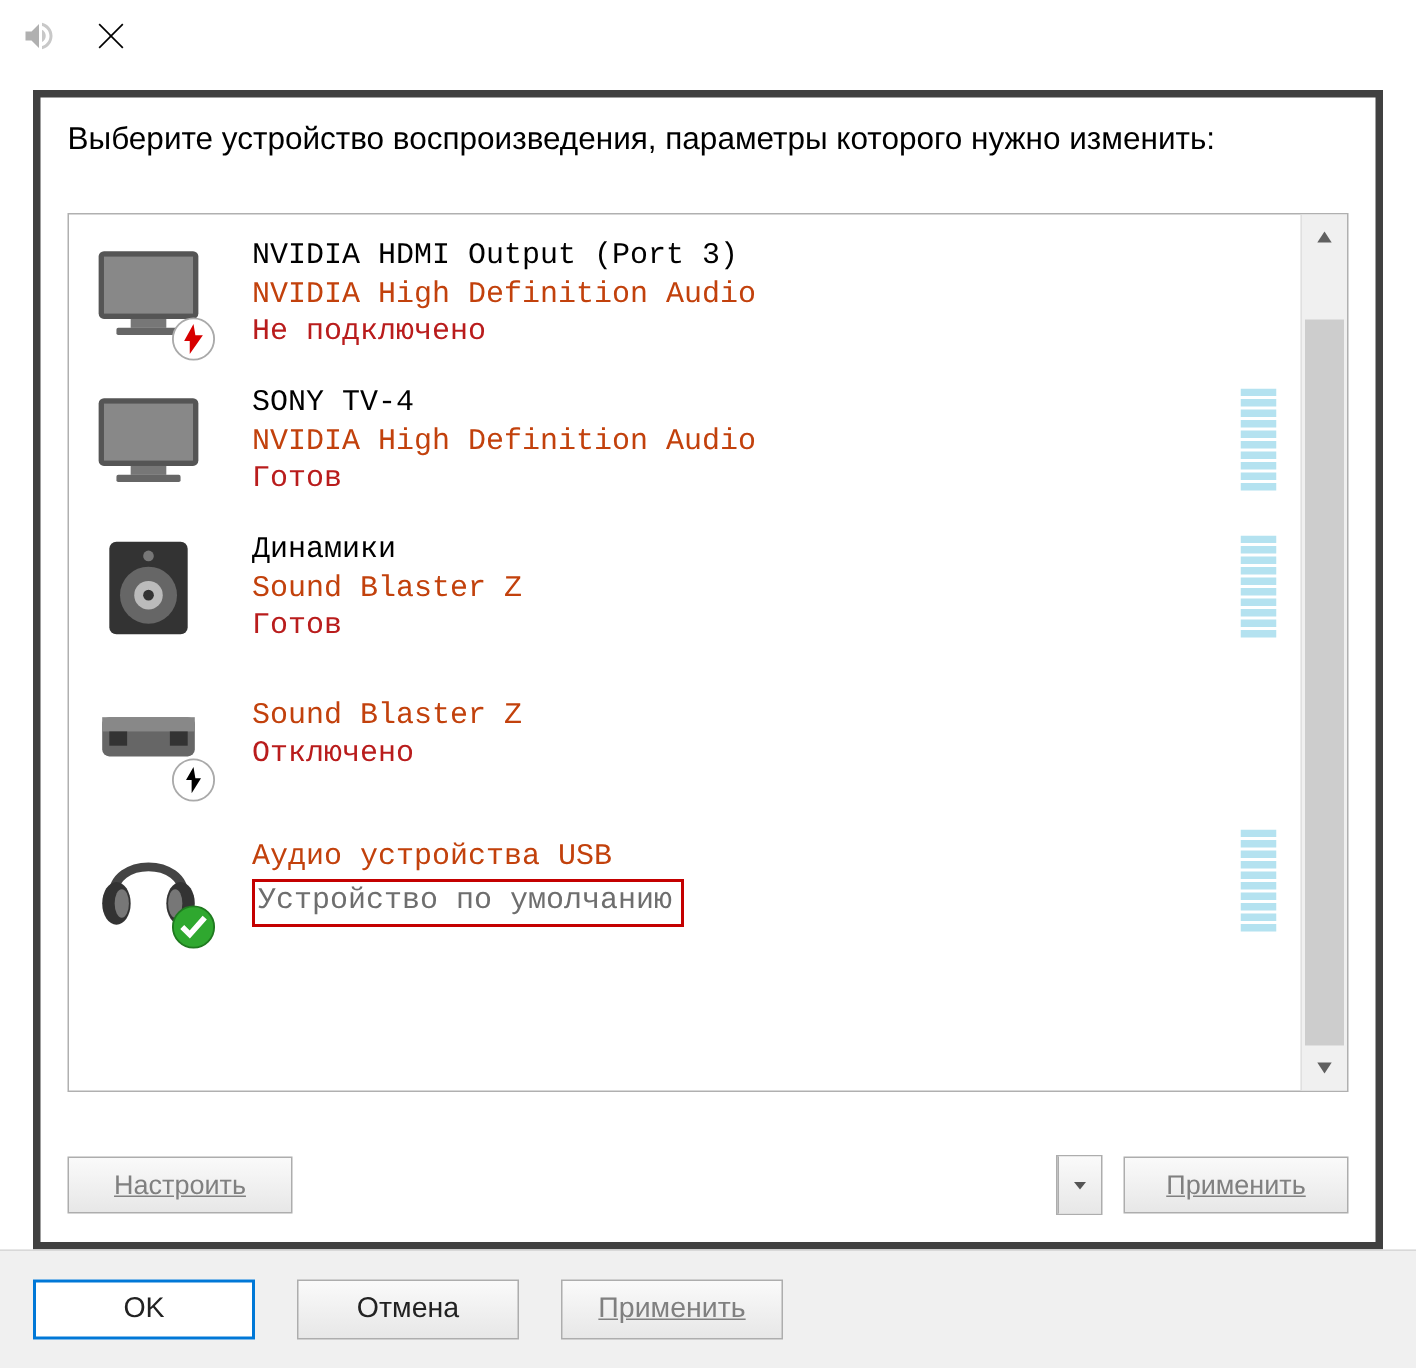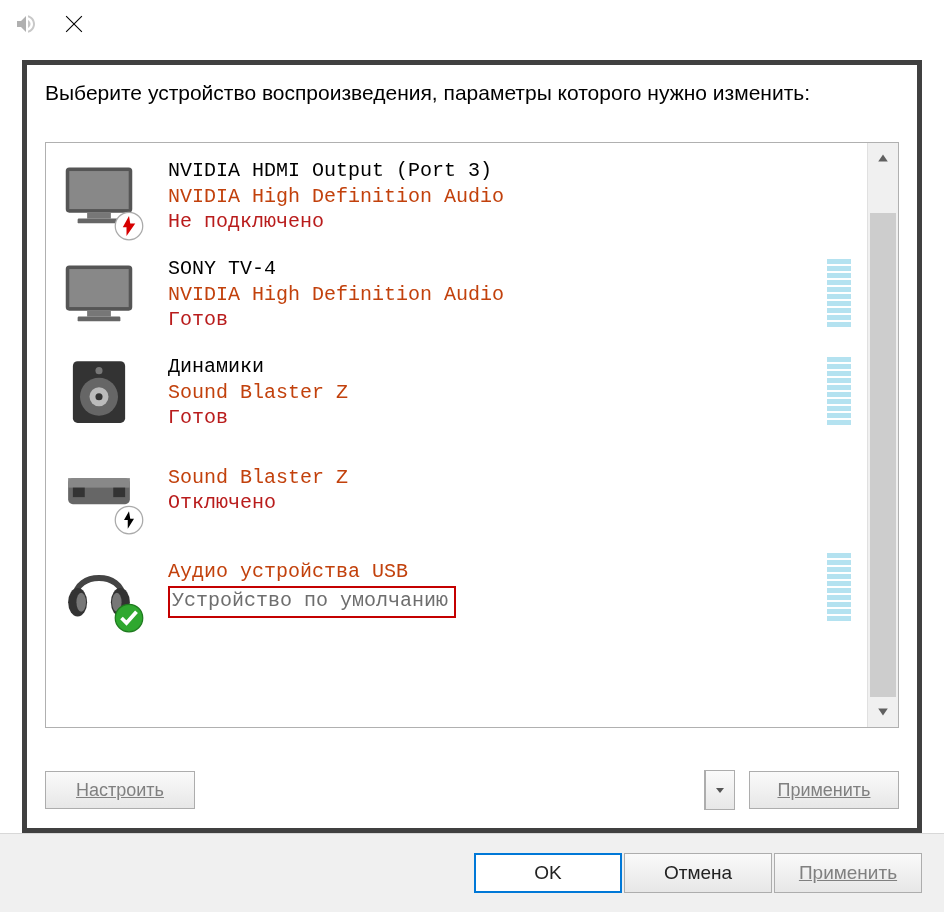--- a/index.html
+++ b/index.html
@@ -218,23 +218,23 @@
     cursor: pointer;
   }
   .split-arrow svg { width: 10px; height: 10px; fill: #555; }
   
   .dialog-footer {
     height: 78px;
     border-top: 1px solid #d8d8d8;
     background: #f0f0f0;
     display: flex;
     align-items: center;
-    justify-content: flex-end;
+    justify-content: flex-start;
     padding: 0 22px;
-    gap: 2px;
+    gap: 28px;
   }
   .dialog-footer .btn { min-width: 148px; height: 40px; font-size: 19px; }
   .btn.default {
     border: 2px solid #0078d7;
     background: #ffffff;
   }
 </style>
 </head>
 <body>
 

